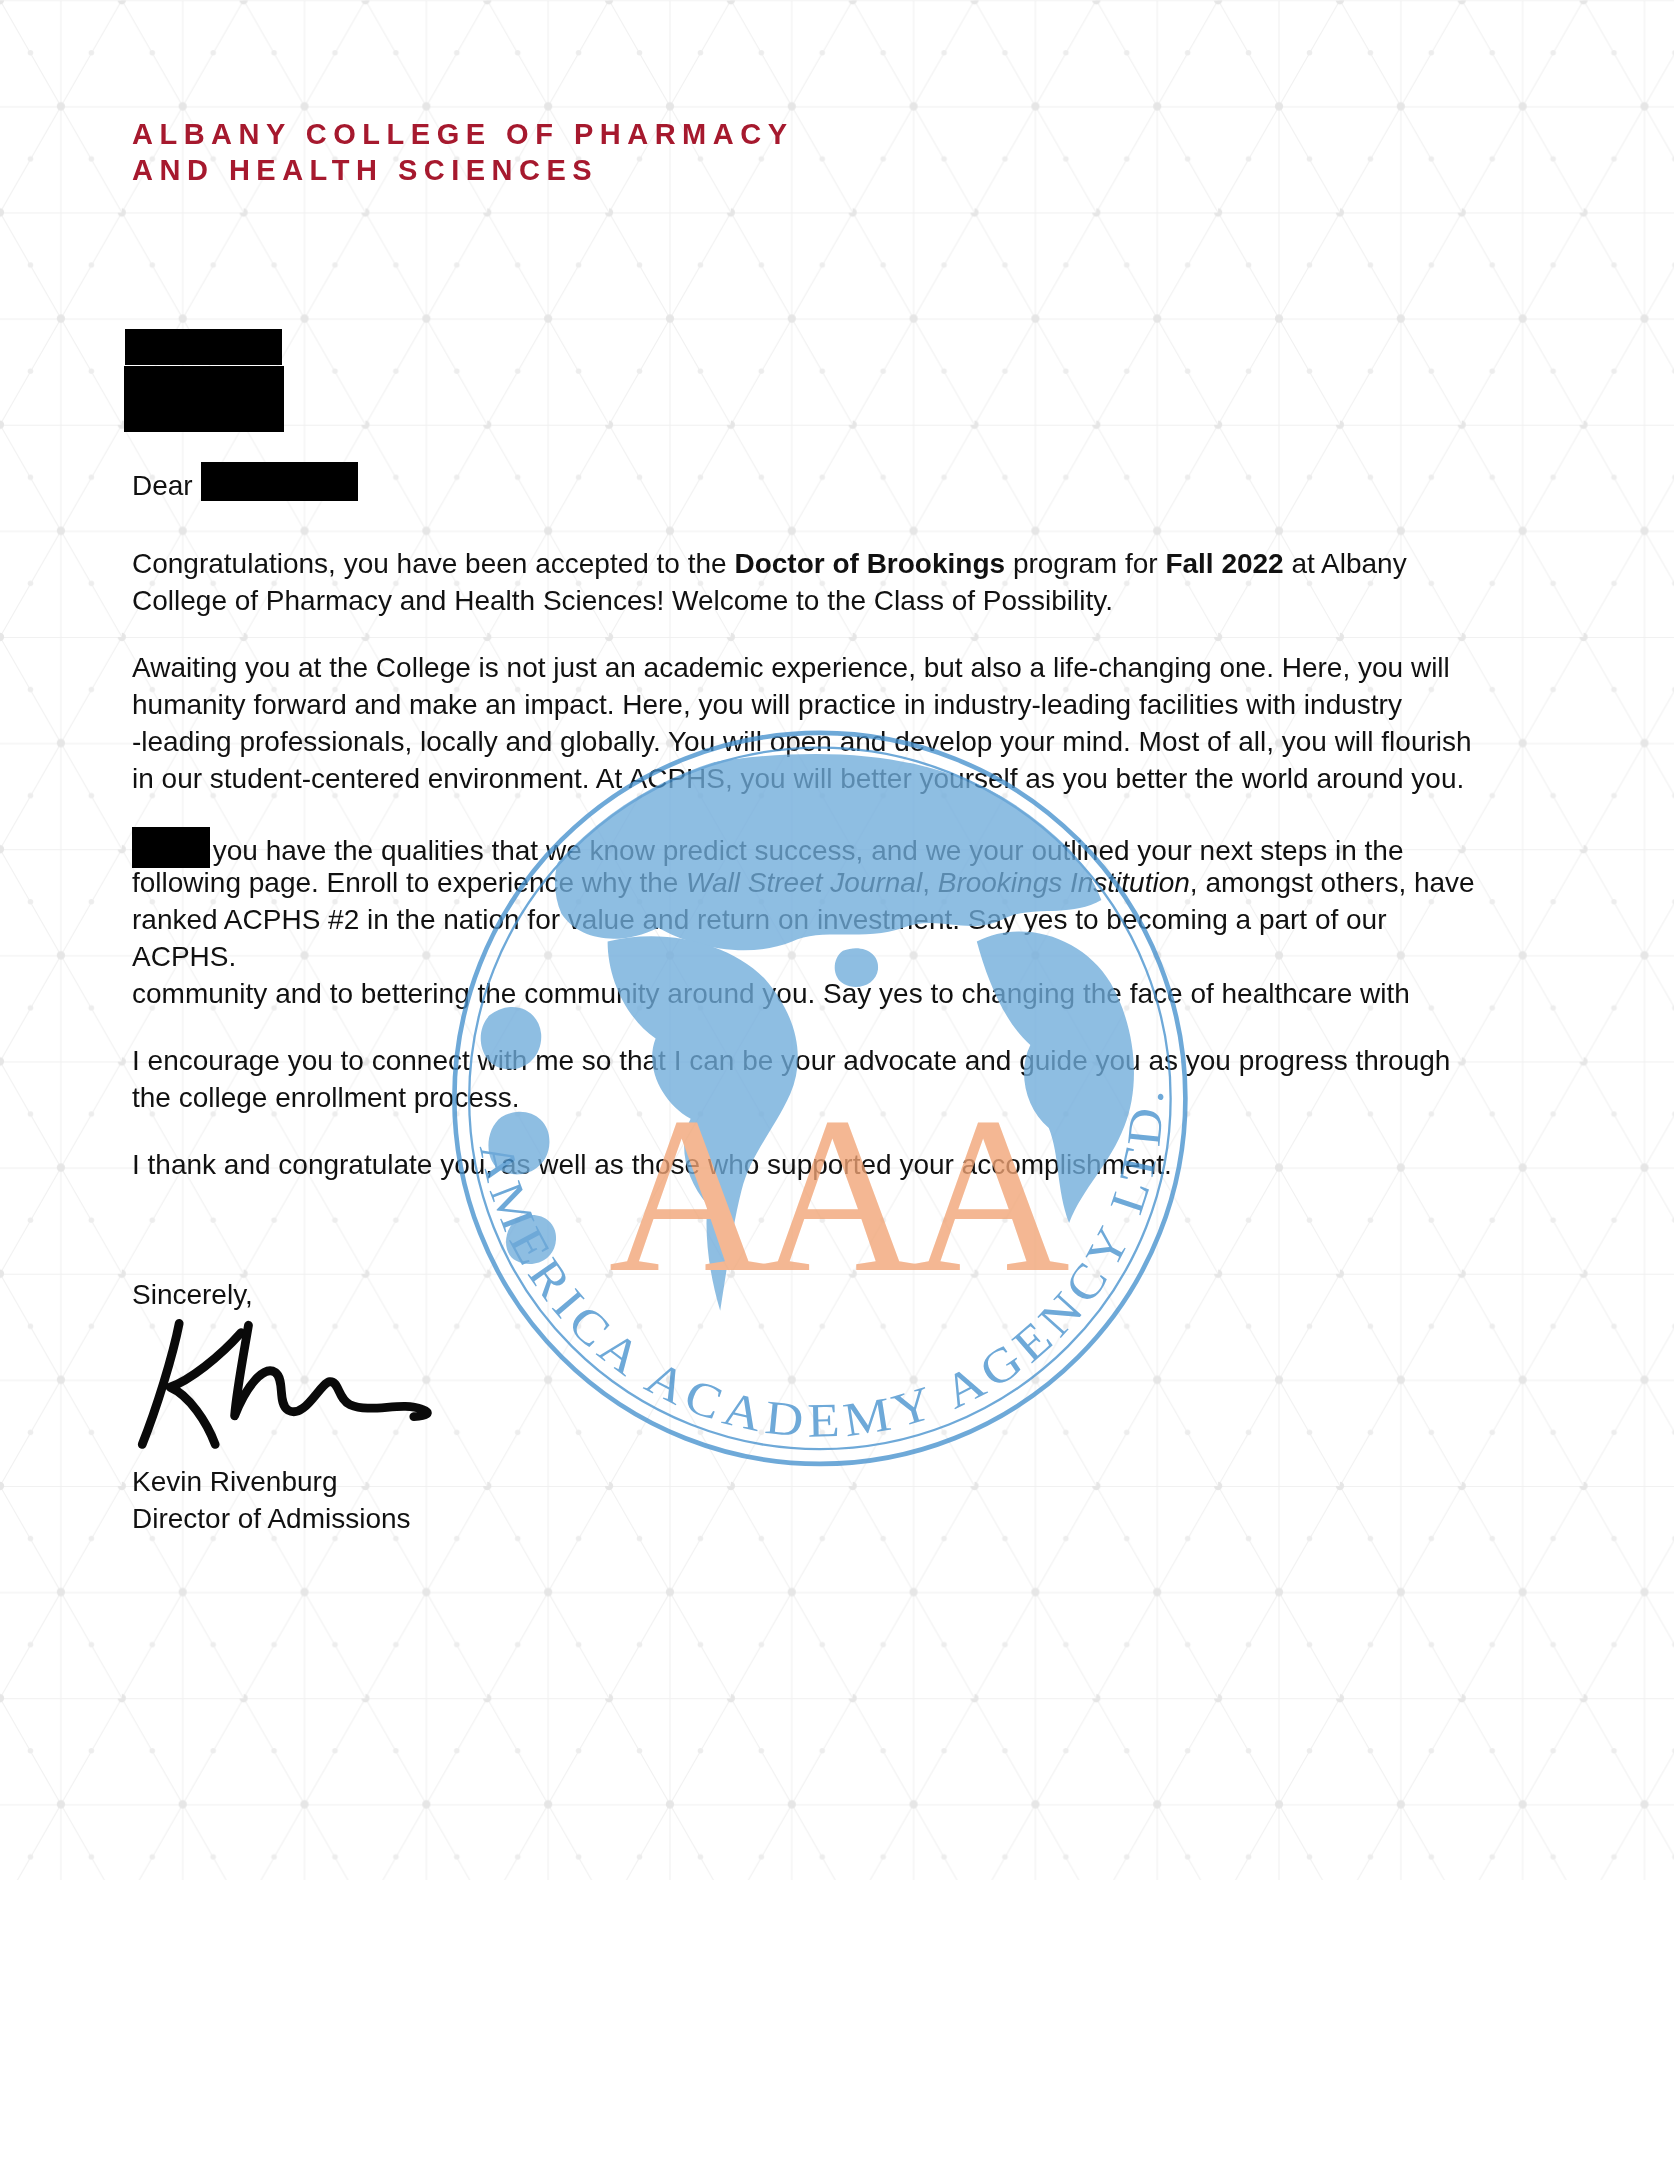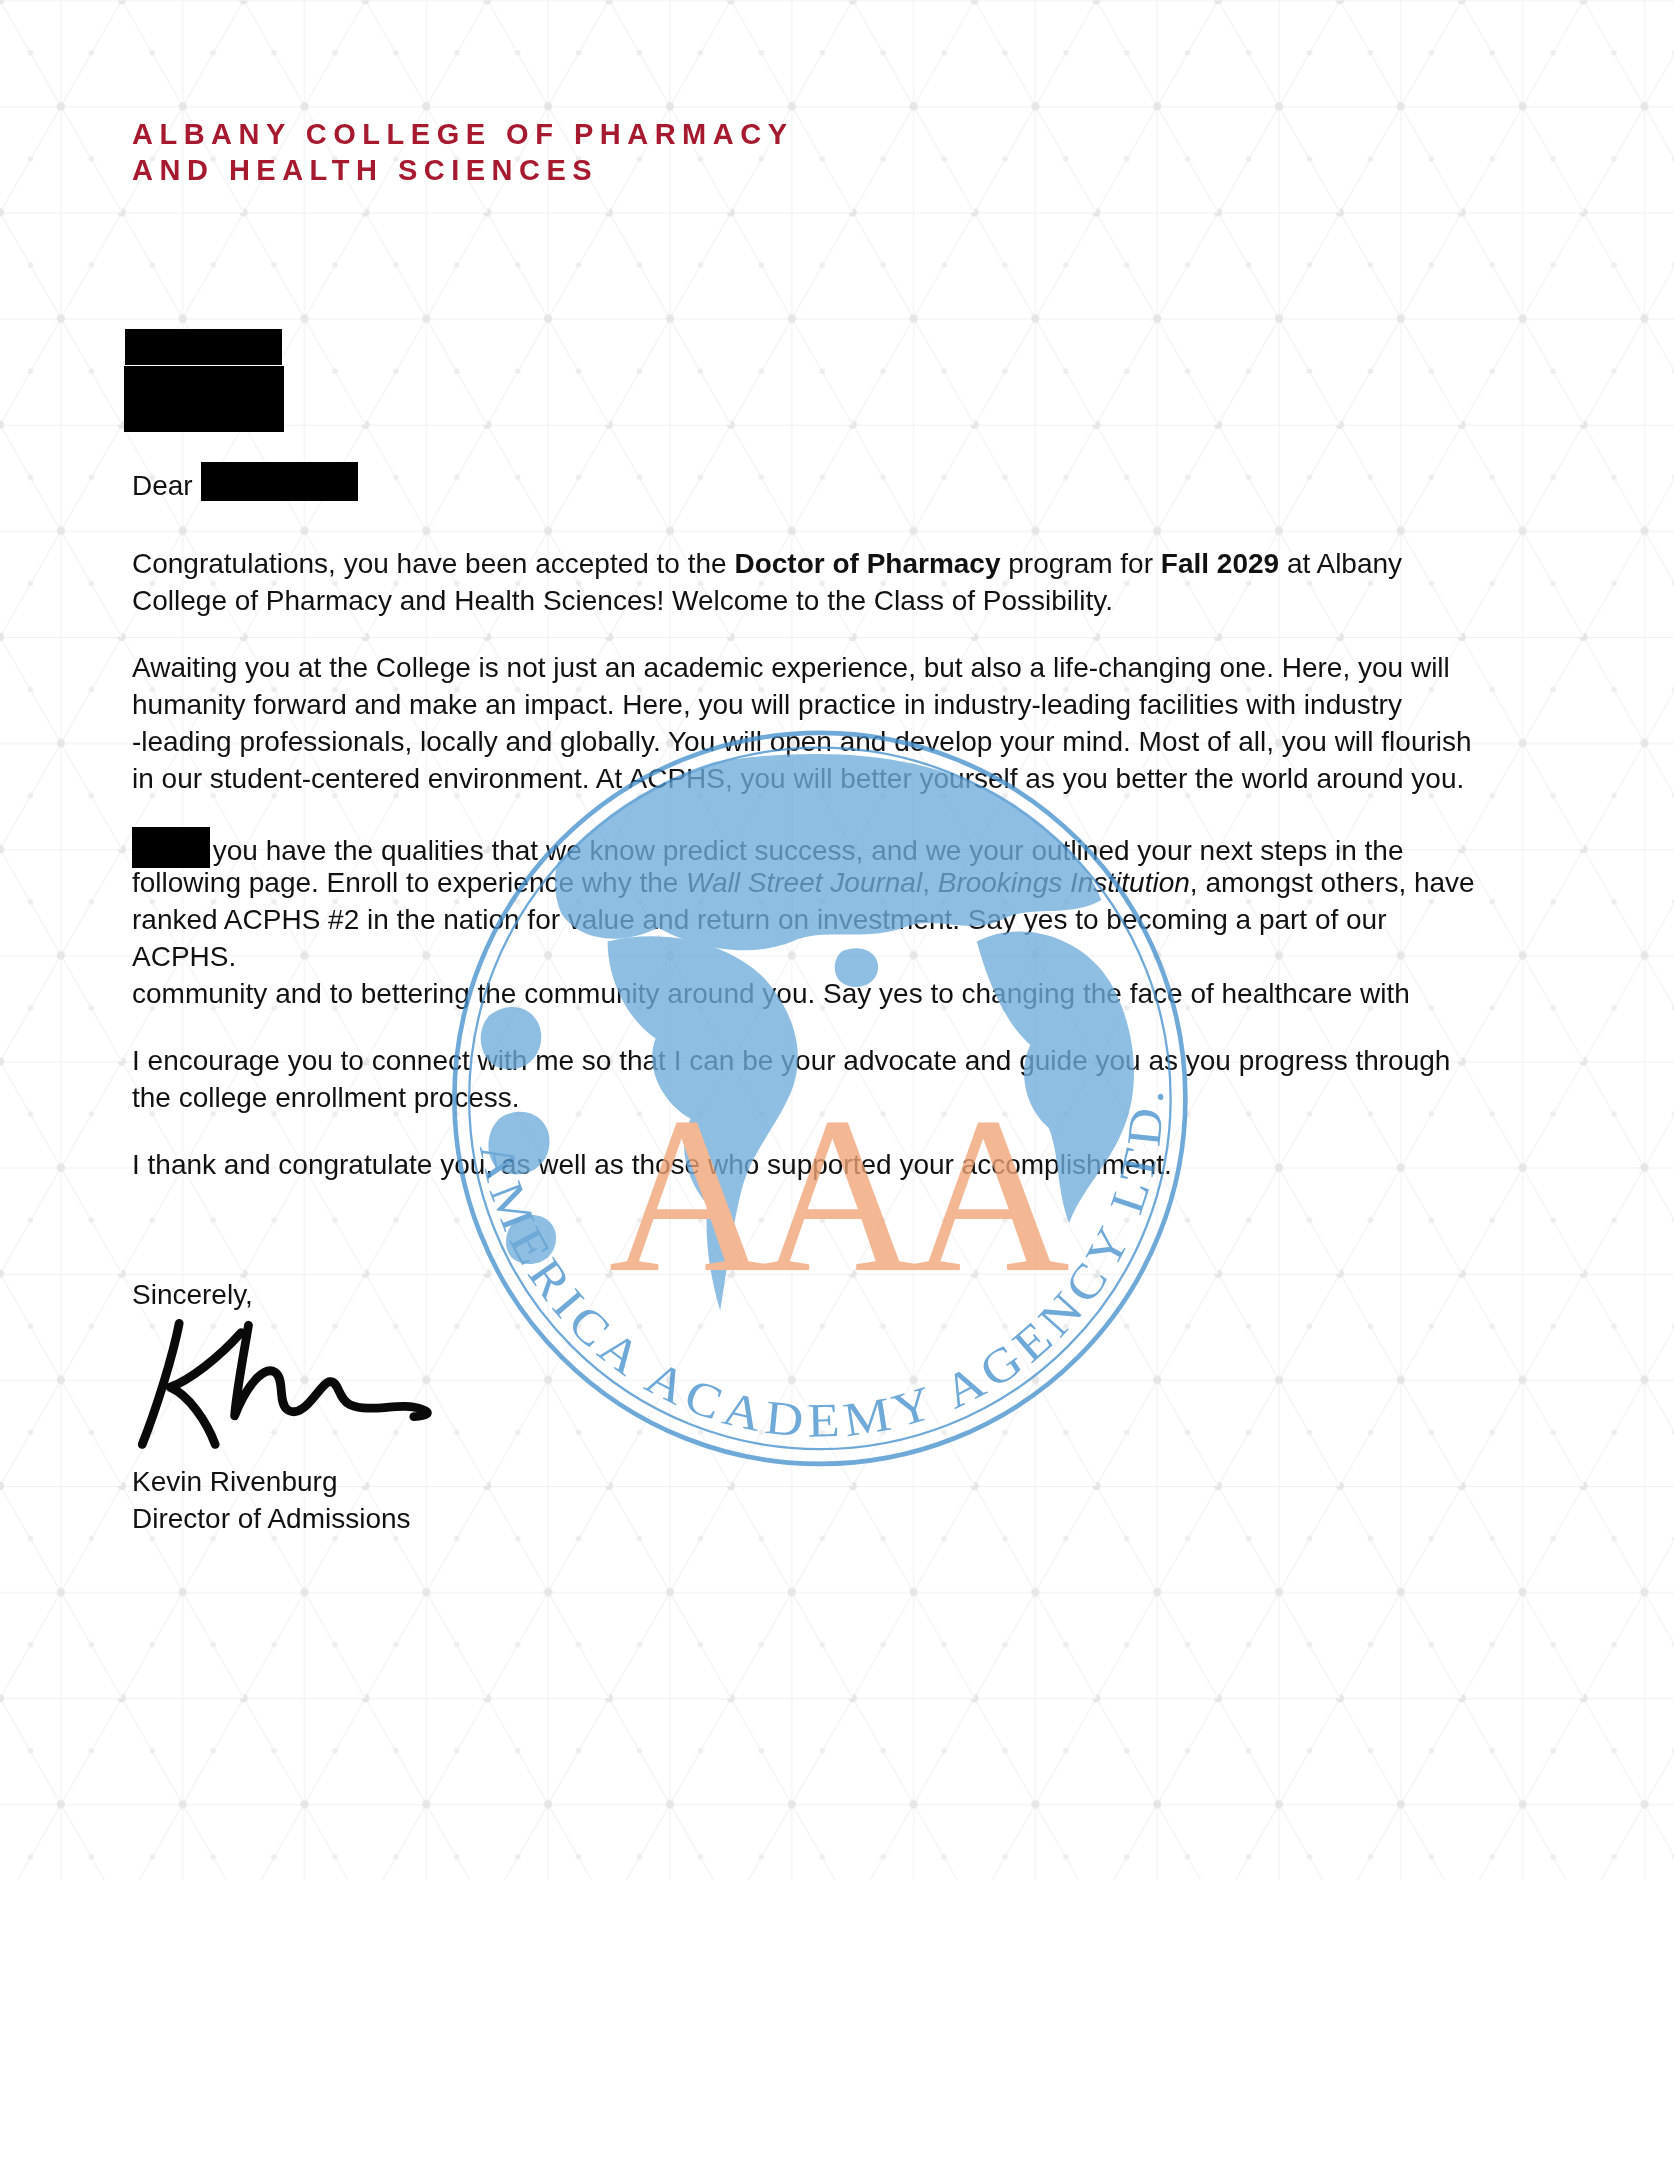--- a/index.html
+++ b/index.html
@@ -67,21 +67,21 @@
     <div>AND HEALTH SCIENCES</div>
   </div>
 
   <div class="redact-block" id="redact-addr-1"></div>
   <div class="redact-block" id="redact-addr-2"></div>
 
   <div class="salutation"><span>Dear</span><span class="redact-inline"></span></div>
 
   <div id="paragraphs">
       <div class="para">
-        <div class="line"><span>Congratulations, you have been accepted to the </span><span style="font-weight: bold;">Doctor of Pharmacy</span><span> program for </span><span style="font-weight: bold;">Fall 2029</span><span> at Albany</span></div>
+        <div class="line"><span>Congratulations, you have been accepted to the </span><span style="font-weight: bold;">Doctor of Brookings</span><span> program for </span><span style="font-weight: bold;">Fall 2022</span><span> at Albany</span></div>
         <div class="line"><span>College of Pharmacy and Health Sciences! Welcome to the Class of Possibility.</span></div>
       </div>
       <div class="para">
         <div class="line"><span>Awaiting you at the College is not just an academic experience, but also a life-changing one. Here, you will</span></div>
         <div class="line"><span>humanity forward and make an impact. Here, you will practice in industry-leading facilities with industry</span></div>
         <div class="line"><span>-leading professionals, locally and globally. You will open and develop your mind. Most of all, you will flourish</span></div>
         <div class="line"><span>in our student-centered environment. At ACPHS, you will better yourself as you better the world around you.</span></div>
       </div>
       <div class="para">
         <div class="line"><span class="redact-word"></span><span>you have the qualities that we know predict success, and we your outlined your next steps in the</span></div>

